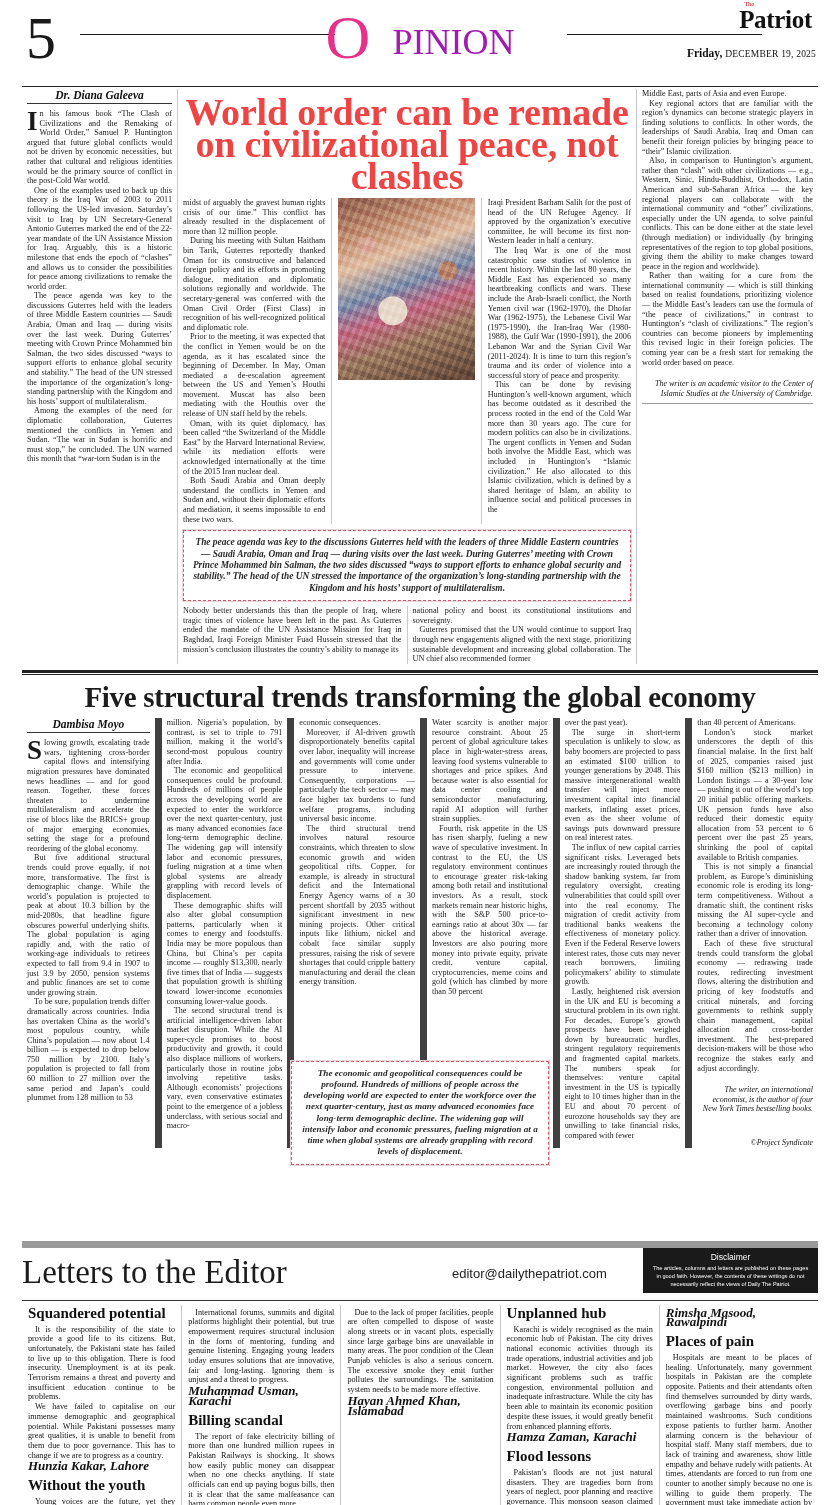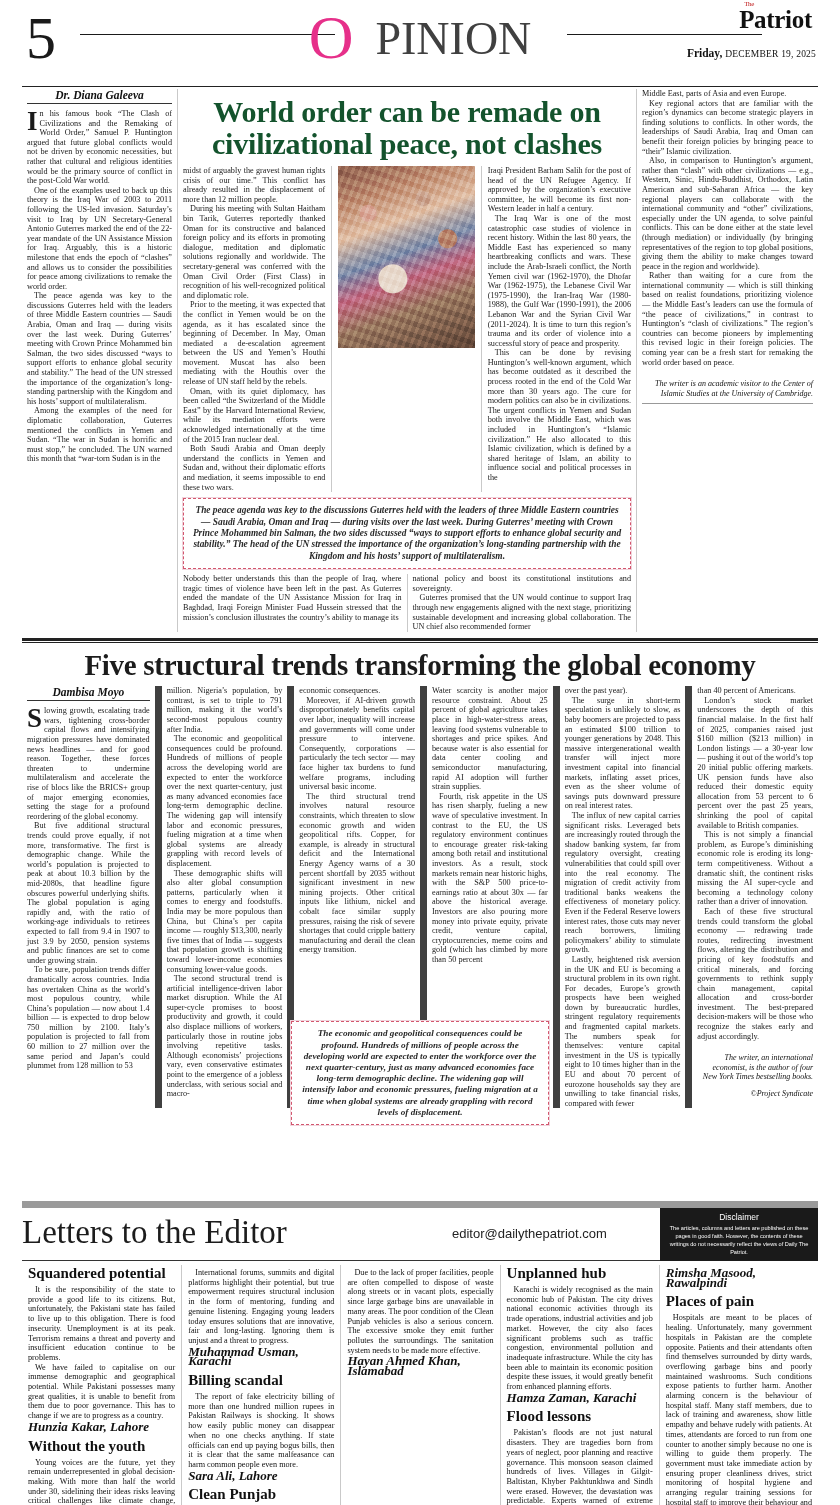--- a/index.html
+++ b/index.html
@@ -61,22 +61,22 @@
     white-space: nowrap;
     font-weight: 400;
   }
   .opinion-word .cap {
     color: #e6308a;
     font-size: 62px;
     line-height: 40px;
     vertical-align: -4px;
   }
   .opinion-word .rest {
-    color: #404040;
-    font-size: 46px;
+    color: #a21caf;
+    font-size: 36px;
     margin-left: 22px;
   }
   .brand {
     position: absolute;
     right: 2px;
     top: 6px;
     text-align: right;
   }
   .brand .name {
     font-family: "Liberation Serif", serif;
@@ -105,25 +105,25 @@
   .brand .dateline b { font-weight: 700; }
   .brand .dateline span { font-size: 9.5px; letter-spacing: .2px; }
 
   .hair { border-top: 1px solid #222; margin: 0 0 0 0; }
 
   
   .art1-headline {
     text-align: center;
     font-family: "Liberation Serif", serif;
     font-weight: 700;
-    font-size: 30px;
+    font-size: 38px;
     line-height: 32px;
     margin: 7px 0 6px 0;
     letter-spacing: -0.2px;
-    color: #14532d;
+    color: #ef4444;
   }
   .byline {
     font-family: "Liberation Serif", serif;
     font-style: italic;
     font-weight: 700;
     font-size: 11.5px;
     border-bottom: 1.2px solid #333;
     display: block;
     padding-bottom: 2px;
     margin-bottom: 5px;
@@ -280,21 +280,21 @@
     left: 430px;
     top: 18px;
     font-family: "Liberation Sans", sans-serif;
     font-size: 13px;
     color: #222;
   }
   .disclaimer {
     position: absolute;
     right: 0;
     top: 0;
-    width: 158px;
+    width: 175px;
     background: #1a1a1a;
     color: #fff;
     padding: 4px 7px 5px 7px;
     box-sizing: border-box;
     text-align: center;
   }
   .disclaimer .d-title {
     font-family: "Liberation Sans", sans-serif;
     font-size: 8.5px;
     margin-bottom: 2px;
@@ -466,21 +466,21 @@
       </div>
 
       <div>
         <div class="body-text">
           <p class="noind">than 40 percent of Americans.</p>
           <p>London’s stock market underscores the depth of this financial malaise. In the first half of 2025, companies raised just $160 million ($213 million) in London listings — a 30-year low — pushing it out of the world’s top 20 initial public offering markets. UK pension funds have also reduced their domestic equity allocation from 53 percent to 6 percent over the past 25 years, shrinking the pool of capital available to British companies.</p>
           <p>This is not simply a financial problem, as Europe’s diminishing economic role is eroding its long-term competitiveness. Without a dramatic shift, the continent risks missing the AI super-cycle and becoming a technology colony rather than a driver of innovation.</p>
           <p>Each of these five structural trends could transform the global economy — redrawing trade routes, redirecting investment flows, altering the distribution and pricing of key foodstuffs and critical minerals, and forcing governments to rethink supply chain management, capital allocation and cross-border investment. The best-prepared decision-makers will be those who recognize the stakes early and adjust accordingly.</p>
         </div>
         <div class="credit">The writer, an international economist, is the author of four New York Times bestselling books.</div>
-        <div class="credit" style="margin-top:3px;">©Project Syndicate</div>
+        <div class="credit" style="margin-top:20px;">©Project Syndicate</div>
       </div>
     </div>
 
     <div style="display:grid;grid-template-columns:calc(33.333% + 4px) calc(33.333% - 8px) 1fr;margin-top:-92px;pointer-events:none;">
       <div></div>
       <div style="pointer-events:auto;">
         <div class="pullquote2">The economic and geopolitical consequences could be profound. Hundreds of millions of people across the developing world are expected to enter the workforce over the next quarter-century, just as many advanced economies face long-term demographic decline. The widening gap will intensify labor and economic pressures, fueling migration at a time when global systems are already grappling with record levels of displacement.</div>
       </div>
       <div></div>
     </div>

